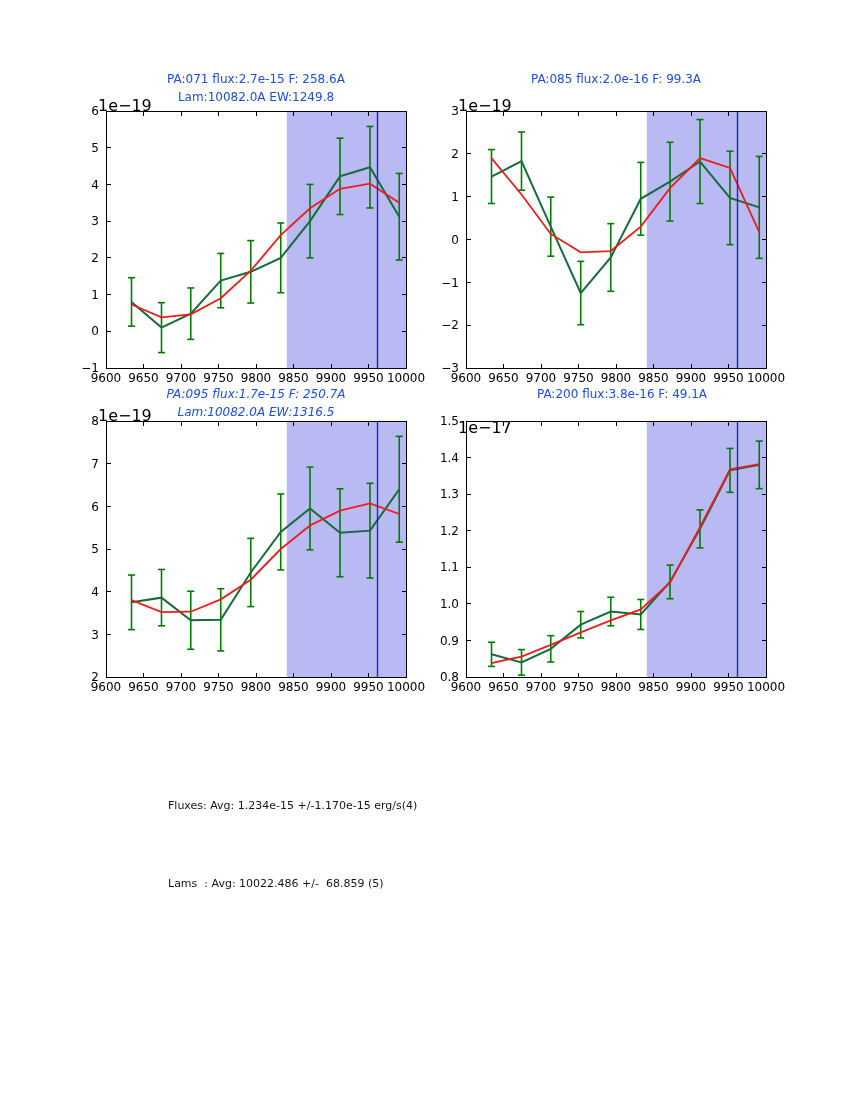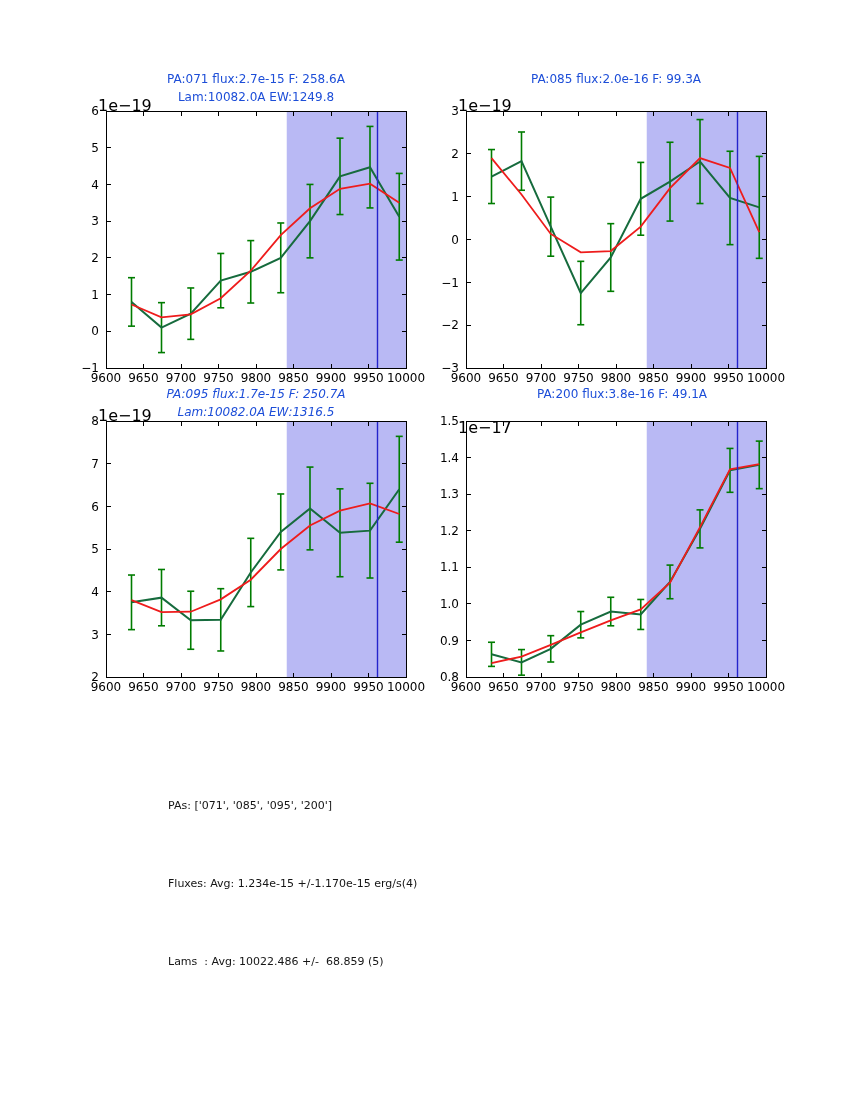--- a/index.html
+++ b/index.html
@@ -395,20 +395,19 @@
   <div class="subplot-title" style="left:442px;top:385px;width:360px;">
     <div>PA:200 flux:3.8e-16 F: 49.1A</div>
   </div>
 
   <div class="offset-label" style="left:98px;top:96px;">1e−19</div>
   <div class="offset-label" style="left:458px;top:96px;">1e−19</div>
   <div class="offset-label" style="left:98px;top:406px;">1e−19</div>
   <div class="offset-label" style="left:458px;top:406px;margin-top:12px;">1e−17</div>
 
   <div class="summary-block">
-    <div>PAs: ['071', '085', '095', '200']</div>
     <div>Fluxes: Avg: 1.234e-15 +/-1.170e-15 erg/s(4)</div>
     <div>Lams  : Avg: 10022.486 +/-  68.859 (5)</div>
     
     
   </div>
 
 </div>
 
 </body></html>

